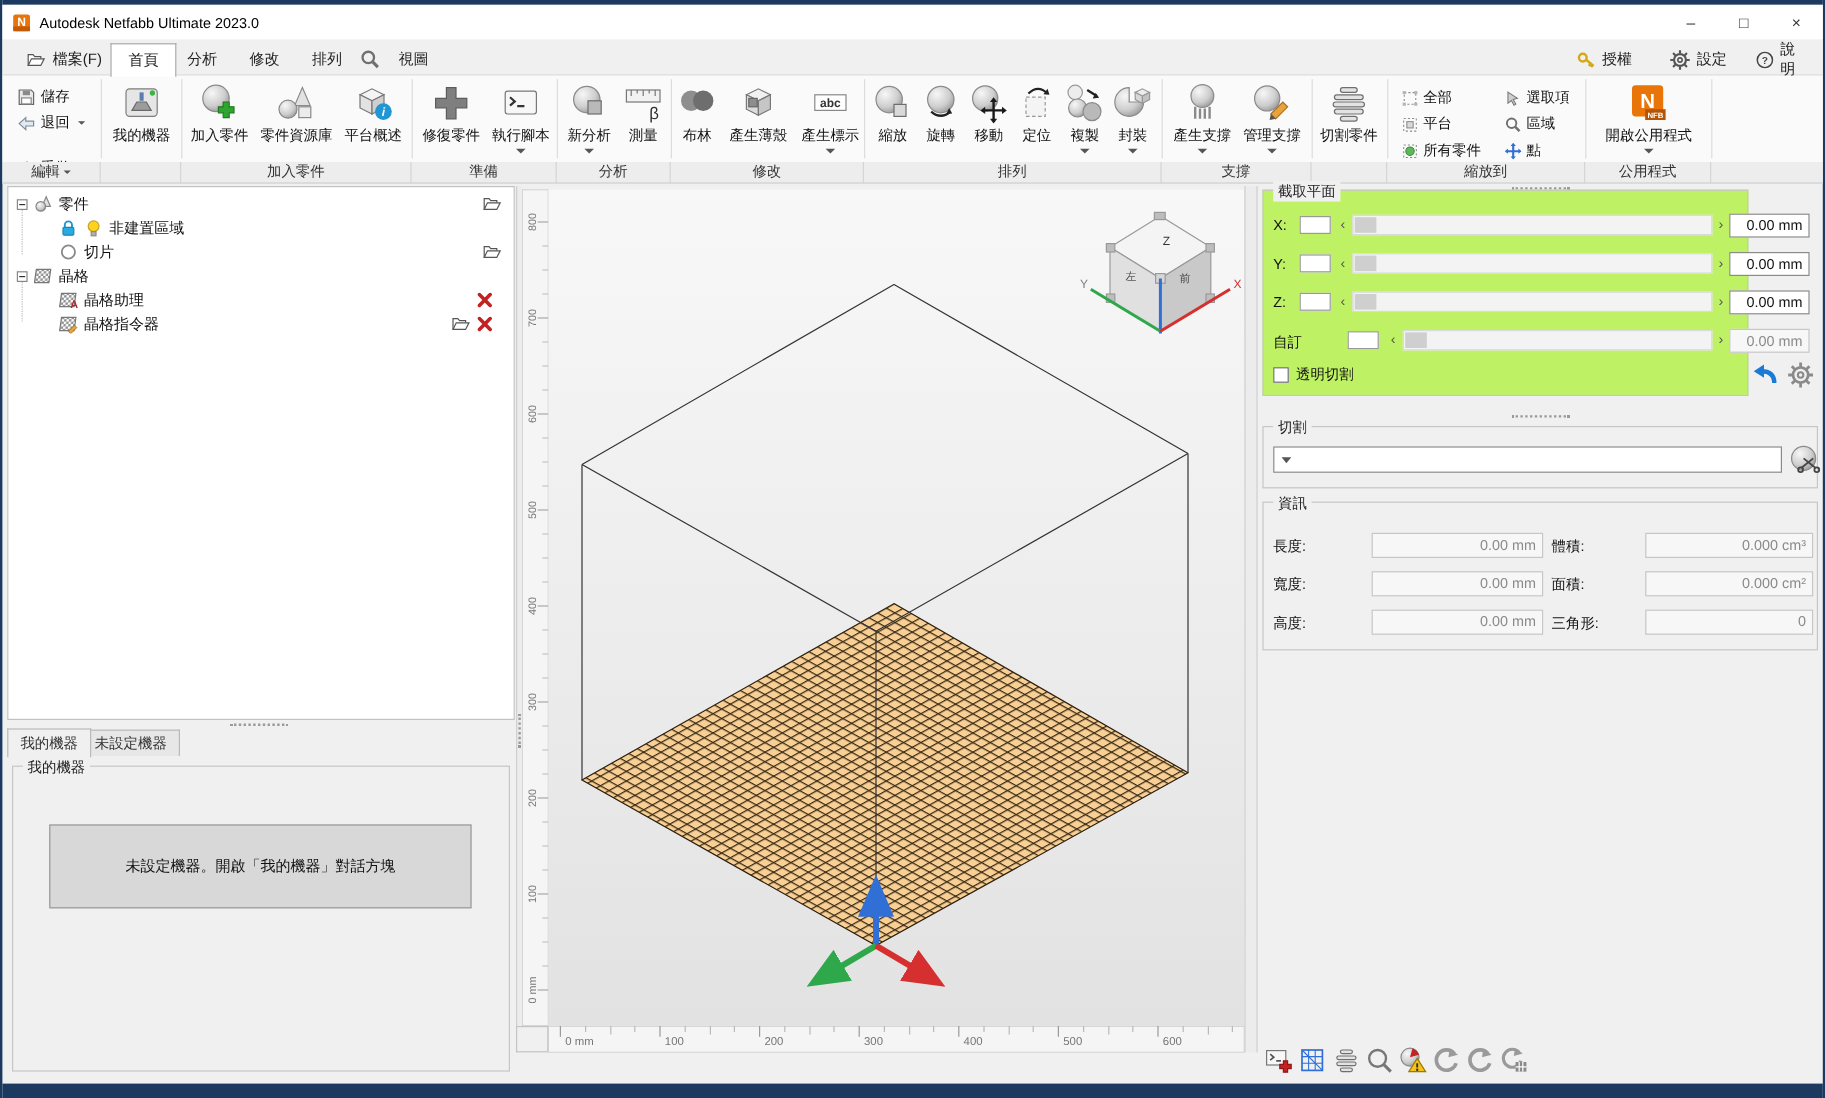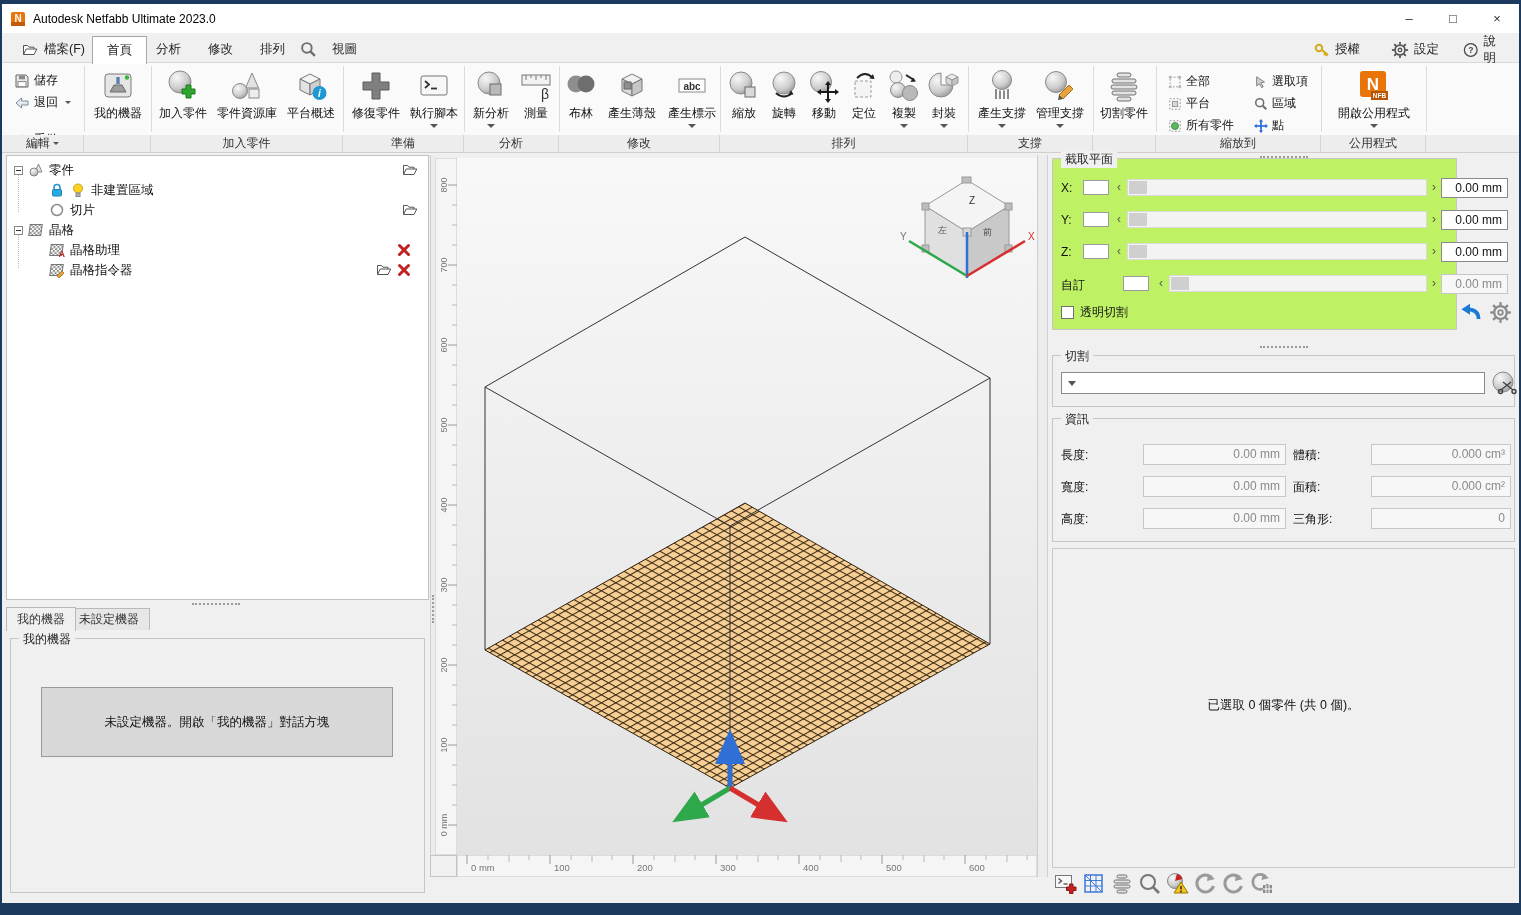--- a/index.html
+++ b/index.html
@@ -828,23 +828,20 @@
     <span class="abs" style="left:8px;top:60px">寬度:</span>
     <div class="fieldro abs" style="left:90px;top:57px;width:143px;height:21px"><span>0.00 mm</span></div>
     <span class="abs" style="left:240px;top:60px">面積:</span>
     <div class="fieldro abs" style="left:318px;top:57px;width:140px;height:21px"><span>0.000 cm²</span></div>
     <span class="abs" style="left:8px;top:92px">高度:</span>
     <div class="fieldro abs" style="left:90px;top:89px;width:143px;height:21px"><span>0.00 mm</span></div>
     <span class="abs" style="left:240px;top:92px">三角形:</span>
     <div class="fieldro abs" style="left:318px;top:89px;width:140px;height:21px"><span>0</span></div>
   </div>
 
-  <div class="abs" style="left:1050px;top:548px;width:463px;height:320px;background:#f0f0f0;border:1px solid #c9c9c9;display:flex;align-items:flex-start;justify-content:center">
-    <span style="margin-top:148px;font-size:12.5px">已選取 0 個零件 (共 0 個)。</span>
-  </div>
 
   <div class="abs" style="left:1052px;top:872px;display:flex;gap:4px">
     <svg width="24" height="24" viewBox="0 0 24 24">
       <rect x="1.5" y="3.5" width="16" height="12" fill="#f7f7f7" stroke="#777"></rect>
       <path d="M4.5 6.5 l3 2.5 -3 2.5" fill="none" stroke="#555" stroke-width="1.4"></path>
       <line x1="9.5" y1="12" x2="13.5" y2="12" stroke="#555" stroke-width="1.4"></line>
       <path d="M17 14 h3.5 v3 h3 v3.5 h-3 v3 h-3.5 v-3 h-3 v-3.5 h3 Z" transform="translate(-1.5,-2)" fill="#C32222" stroke="#8f1717"></path>
     </svg>
     <svg width="24" height="24" viewBox="0 0 24 24">
       <rect x="3" y="3" width="17" height="17" fill="none" stroke="#2F6FD6" stroke-width="1.4"></rect>

